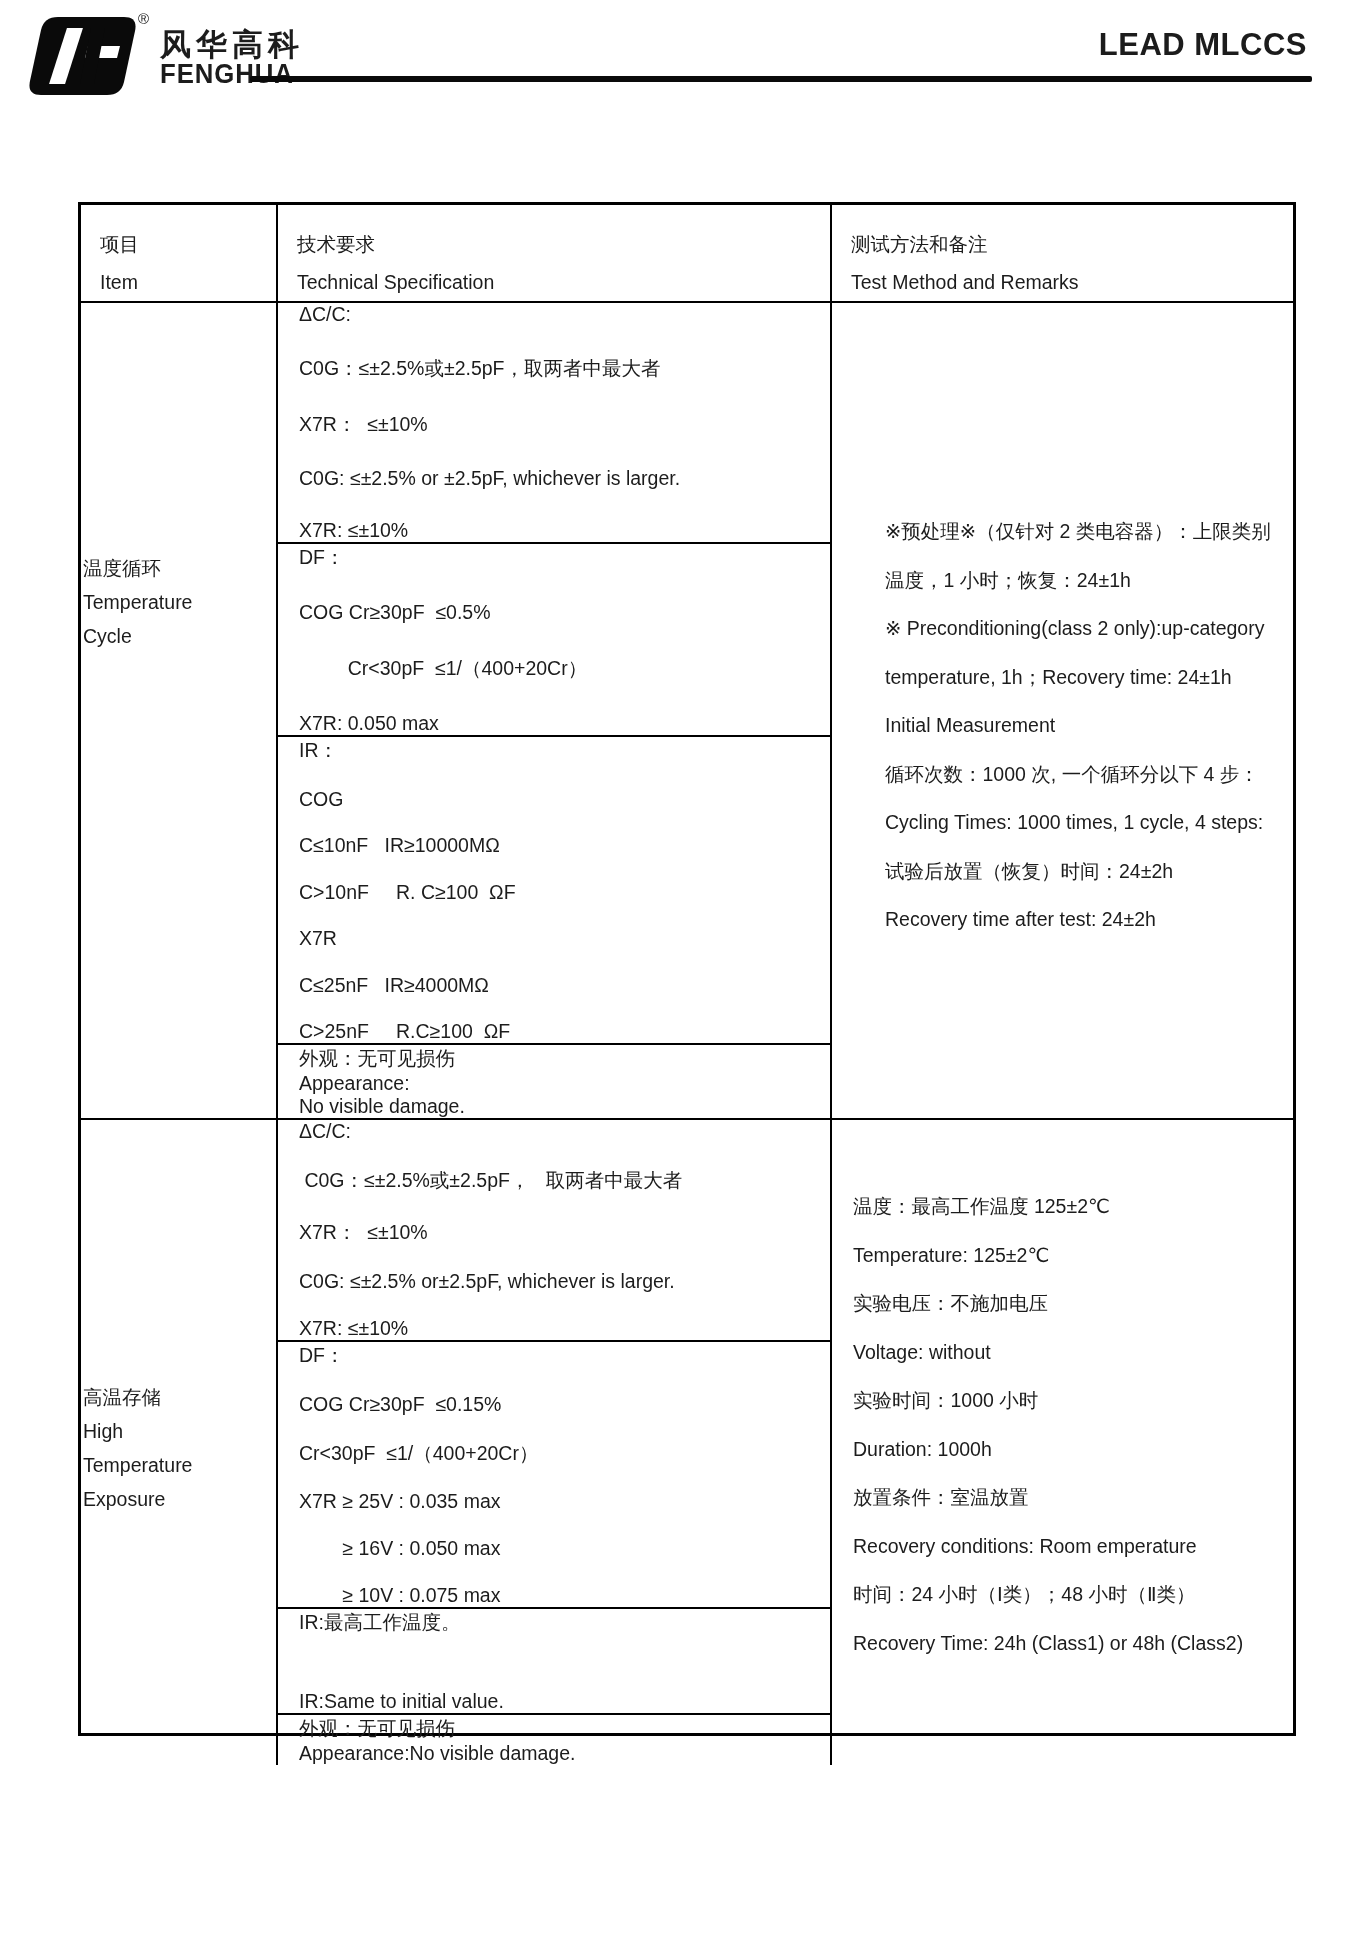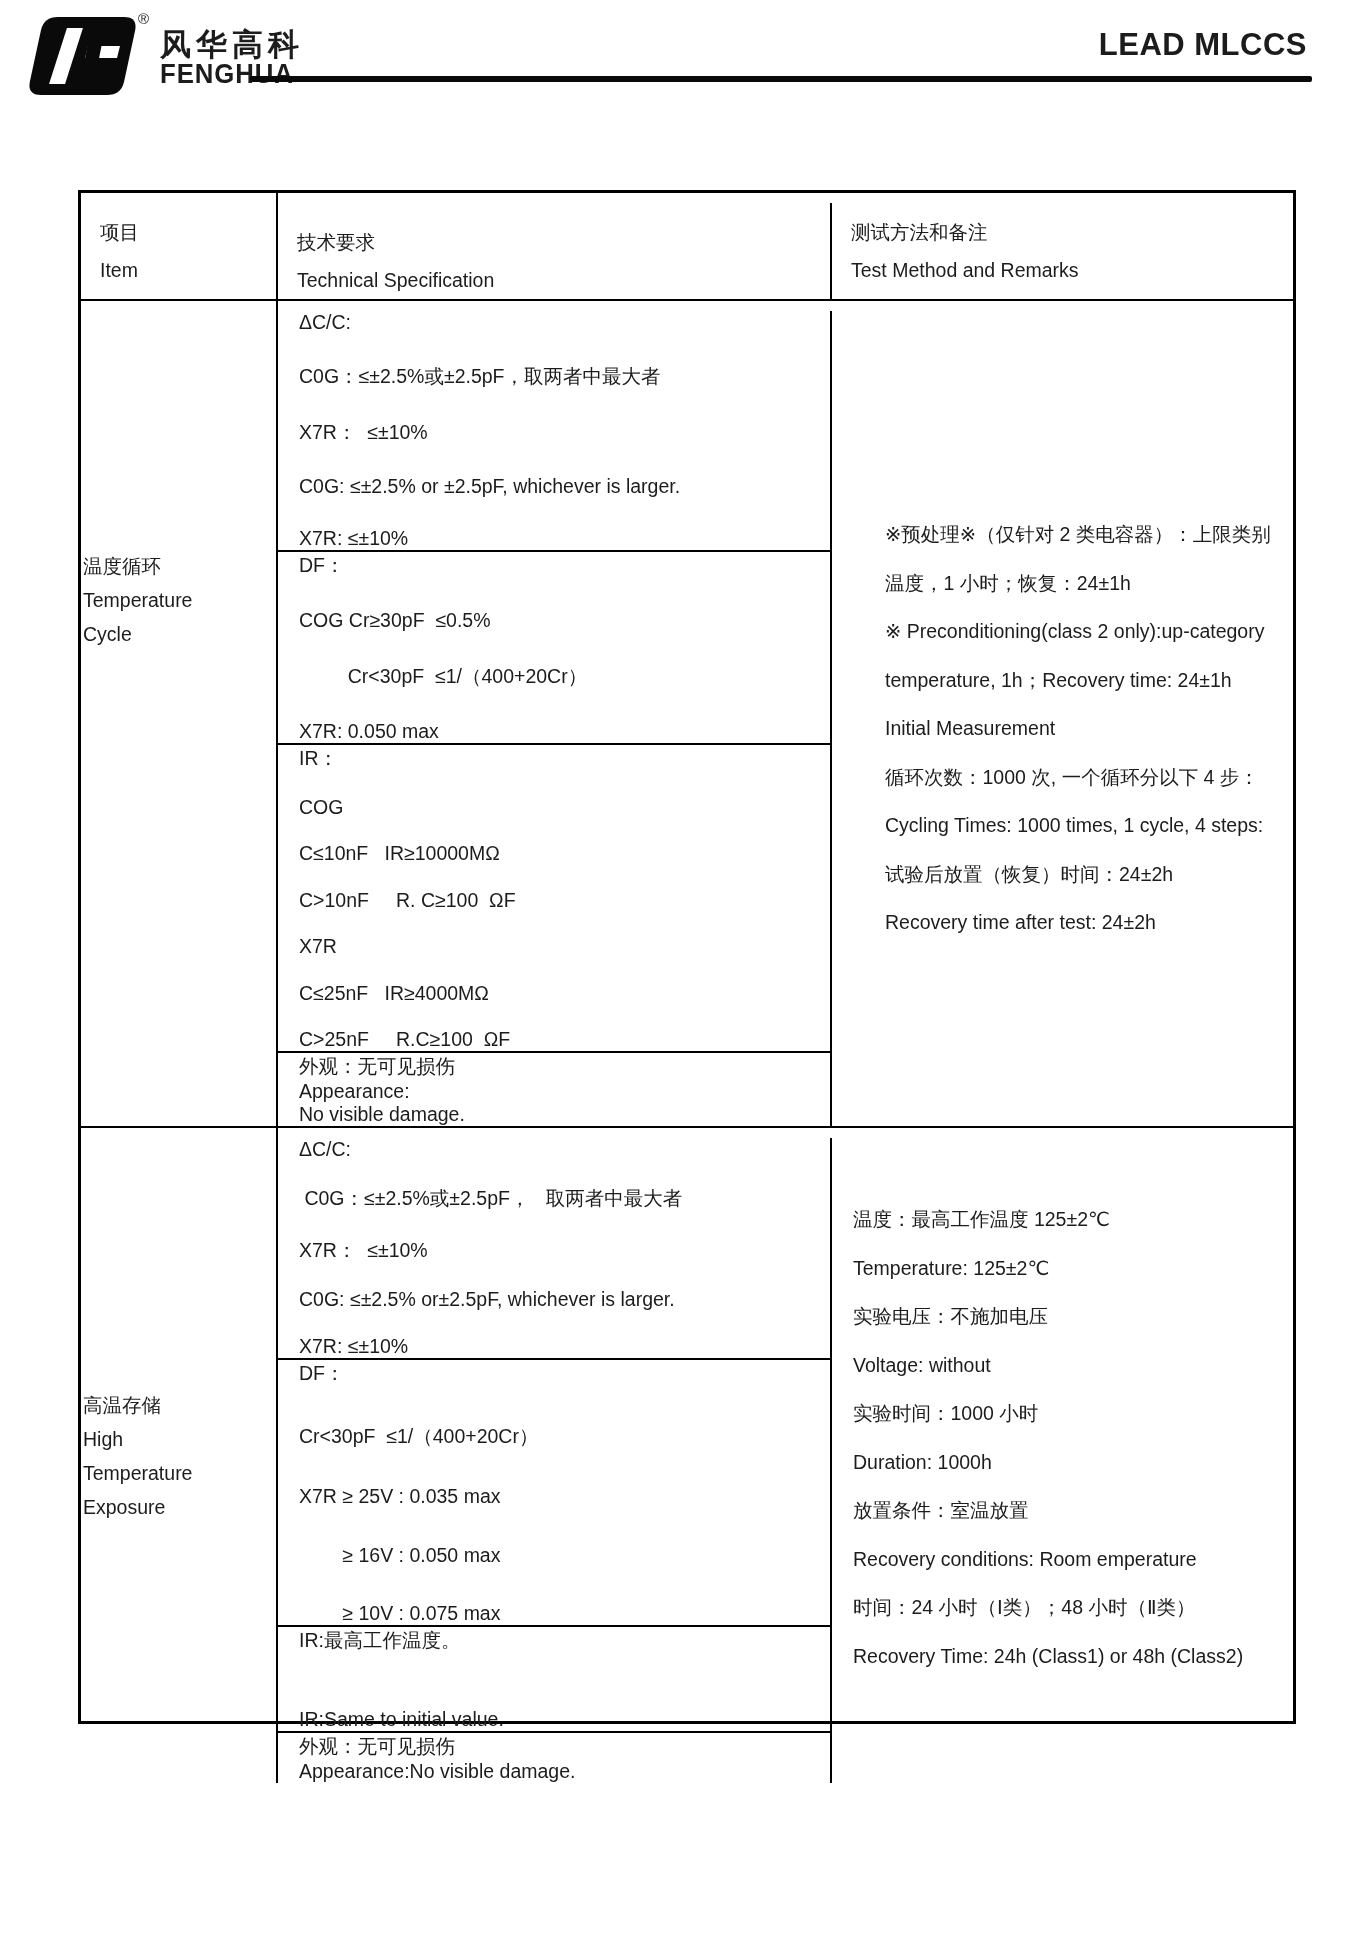--- a/index.html
+++ b/index.html
@@ -24,33 +24,33 @@
     font-size:28px;font-weight:600;letter-spacing:1px;
     transform:scaleX(0.92);transform-origin:left;white-space:nowrap;
   }
   .hdr-rule{position:absolute;left:250px;top:76px;width:1062px;height:6px;background:#0a0a0a;border-radius:2px;}
   .doc-title{
     position:absolute;right:50px;top:27px;
     font-size:31px;font-weight:bold;letter-spacing:0.5px;
   }
   
   .spec-table{
-    position:absolute;left:78px;top:190px;
+    position:absolute;left:78px;top:202px;
     width:1218px;height:1534px;
     border:3px solid #000;
     box-sizing:border-box;
     display:flex;flex-direction:column;
     font-size:19.5px;
   }
   .trow{display:flex;box-sizing:border-box;}
   .thead{height:121px;border-bottom:2px solid #000;}
   .row1{height:907px;border-bottom:2px solid #000;}
   .row2{flex:1;}
   .c1{width:197px;border-right:2px solid #000;box-sizing:border-box;}
-  .c2{width:554px;border-right:2px solid #000;box-sizing:border-box;display:flex;flex-direction:column;margin-top:10px;}
+  .c2{width:554px;border-right:2px solid #000;box-sizing:border-box;display:flex;flex-direction:column;}
   .c3{flex:1;box-sizing:border-box;}
   .hcell{padding:20px 0 0 19px;line-height:38px;}
   .hcell .ln{white-space:pre-wrap;}
   .itemcell{line-height:34px;padding-left:2px;box-sizing:border-box;}
   .itemcell .ln{white-space:pre-wrap;}
   .pt1{padding-top:248px;}
   .pt2{padding-top:260px;}
   .sec{
     box-sizing:border-box;
     display:flex;flex-direction:column;justify-content:space-between;
@@ -163,20 +163,21 @@
       <div class="c2">
         <div class="sec sec-b r2s1">
           <div class="ln">ΔC/C:</div>
           <div class="ln"> C0G：≤±2.5%或±2.5pF，   取两者中最大者</div>
           <div class="ln">X7R：  ≤±10%</div>
           <div class="ln">C0G: ≤±2.5% or±2.5pF, whichever is larger.</div>
           <div class="ln">X7R: ≤±10%</div>
         </div>
         <div class="sec sec-b r2s2">
           <div class="ln">DF：</div>
+          <div class="ln">COG Cr≥30pF  ≤0.15%</div>
           <div class="ln">Cr&lt;30pF  ≤1/（400+20Cr）</div>
           <div class="ln">X7R ≥ 25V : 0.035 max</div>
           <div class="ln">        ≥ 16V : 0.050 max</div>
           <div class="ln">        ≥ 10V : 0.075 max</div>
         </div>
         <div class="sec sec-b r2s3">
           <div class="ln">IR:最高工作温度。</div>
           <div class="ln">IR:Same to initial value.</div>
         </div>
         <div class="sec r2s4">

